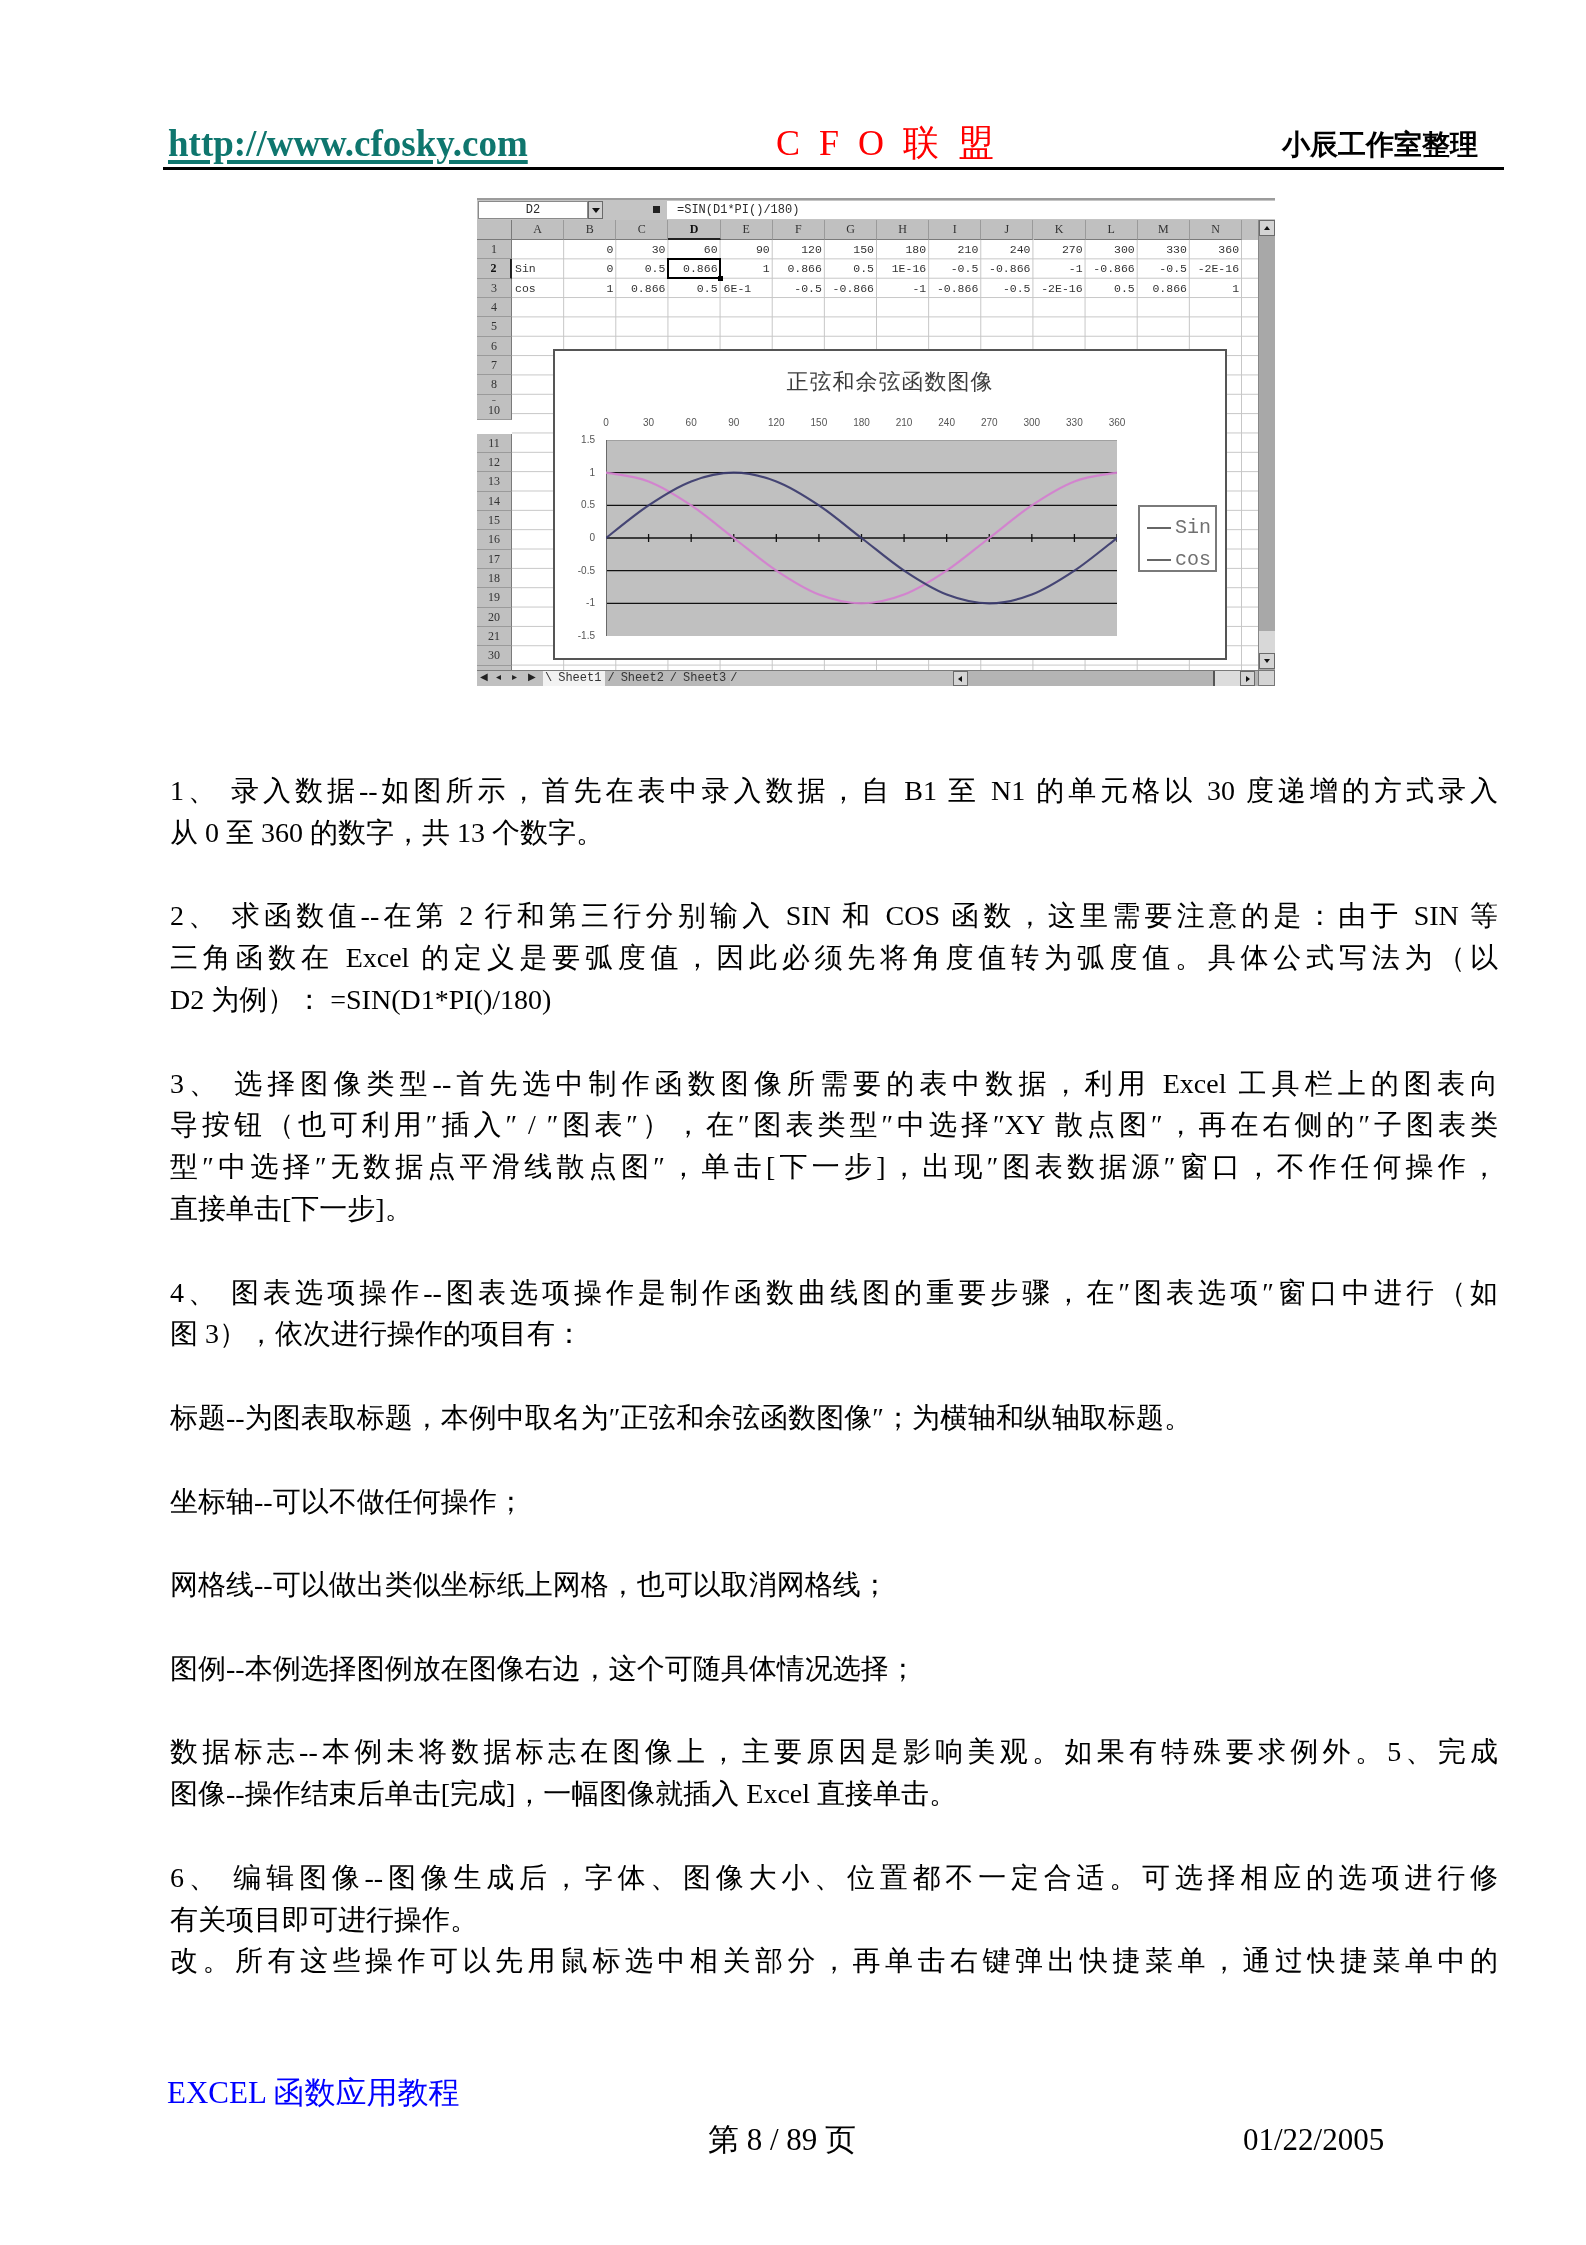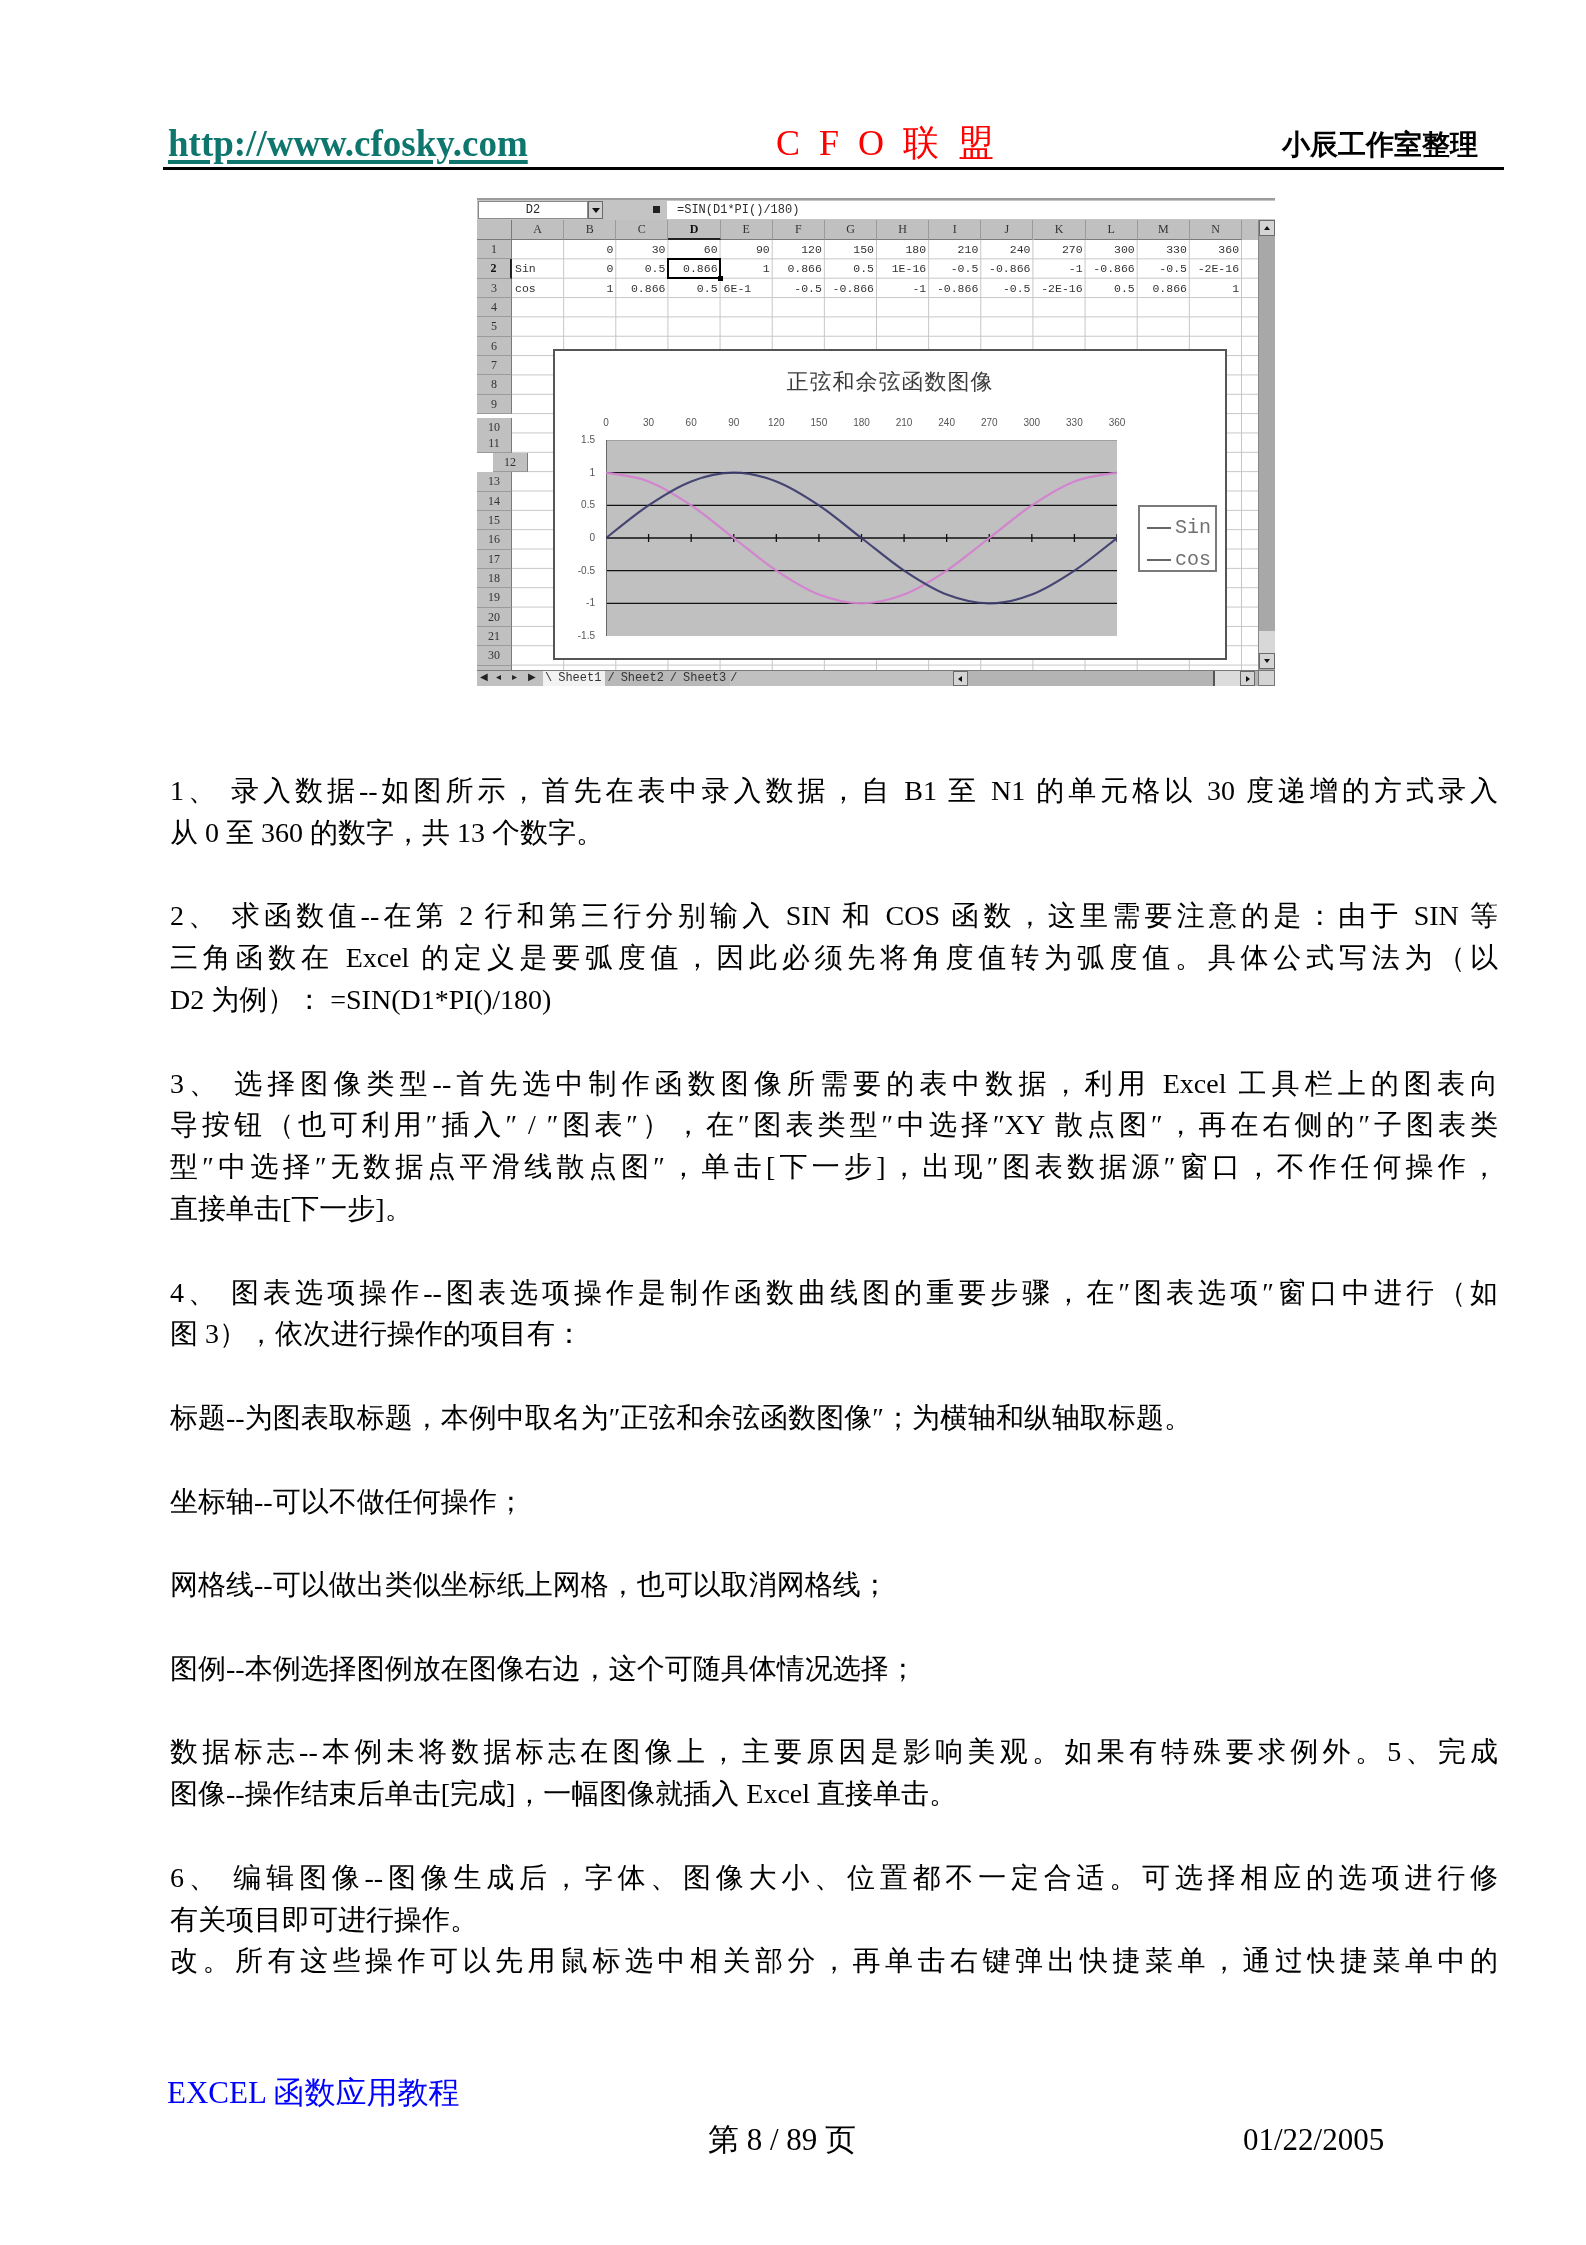--- a/index.html
+++ b/index.html
@@ -127,23 +127,23 @@
     <div class="abs" id="rowhdrs" style="left:0;top:0;">
         <div class="rowhdr" style="top: 42px; height: 19.35px;">1</div>
         <div class="rowhdr active" style="top: 61.35px; height: 19.35px;">2</div>
         <div class="rowhdr" style="top: 80.7px; height: 19.35px;">3</div>
         <div class="rowhdr" style="top: 100.05px; height: 19.35px;">4</div>
         <div class="rowhdr" style="top: 119.4px; height: 19.35px;">5</div>
         <div class="rowhdr" style="top: 138.75px; height: 19.35px;">6</div>
         <div class="rowhdr" style="top: 158.1px; height: 19.35px;">7</div>
         <div class="rowhdr" style="top: 177.45px; height: 19.35px;">8</div>
         <div class="rowhdr" style="top: 196.8px; height: 19.35px;">9</div>
-        <div class="rowhdr" style="top: 220px; height: 19.35px;">10</div>
+        <div class="rowhdr" style="top: 203px; height: 19.35px;">10</div>
         <div class="rowhdr" style="top: 235.5px; height: 19.35px;">11</div>
-        <div class="rowhdr" style="top: 254.85px; height: 19.35px; margin-left: 16px;">12</div>
+        <div class="rowhdr" style="top: 254.85px; height: 19.35px;">12</div>
         <div class="rowhdr" style="top: 274.2px; height: 19.35px;">13</div>
         <div class="rowhdr" style="top: 293.55px; height: 19.35px;">14</div>
         <div class="rowhdr" style="top: 312.9px; height: 19.35px;">15</div>
         <div class="rowhdr" style="top: 332.25px; height: 19.35px;">16</div>
         <div class="rowhdr" style="top: 351.6px; height: 19.35px;">17</div>
         <div class="rowhdr" style="top: 370.95px; height: 19.35px;">18</div>
         <div class="rowhdr" style="top: 390.3px; height: 19.35px;">19</div>
         <div class="rowhdr" style="top: 409.65px; height: 19.35px;">20</div>
         <div class="rowhdr" style="top: 429px; height: 19.35px;">21</div>
         <div class="rowhdr" style="top: 448.35px; height: 19.35px;">30</div>

